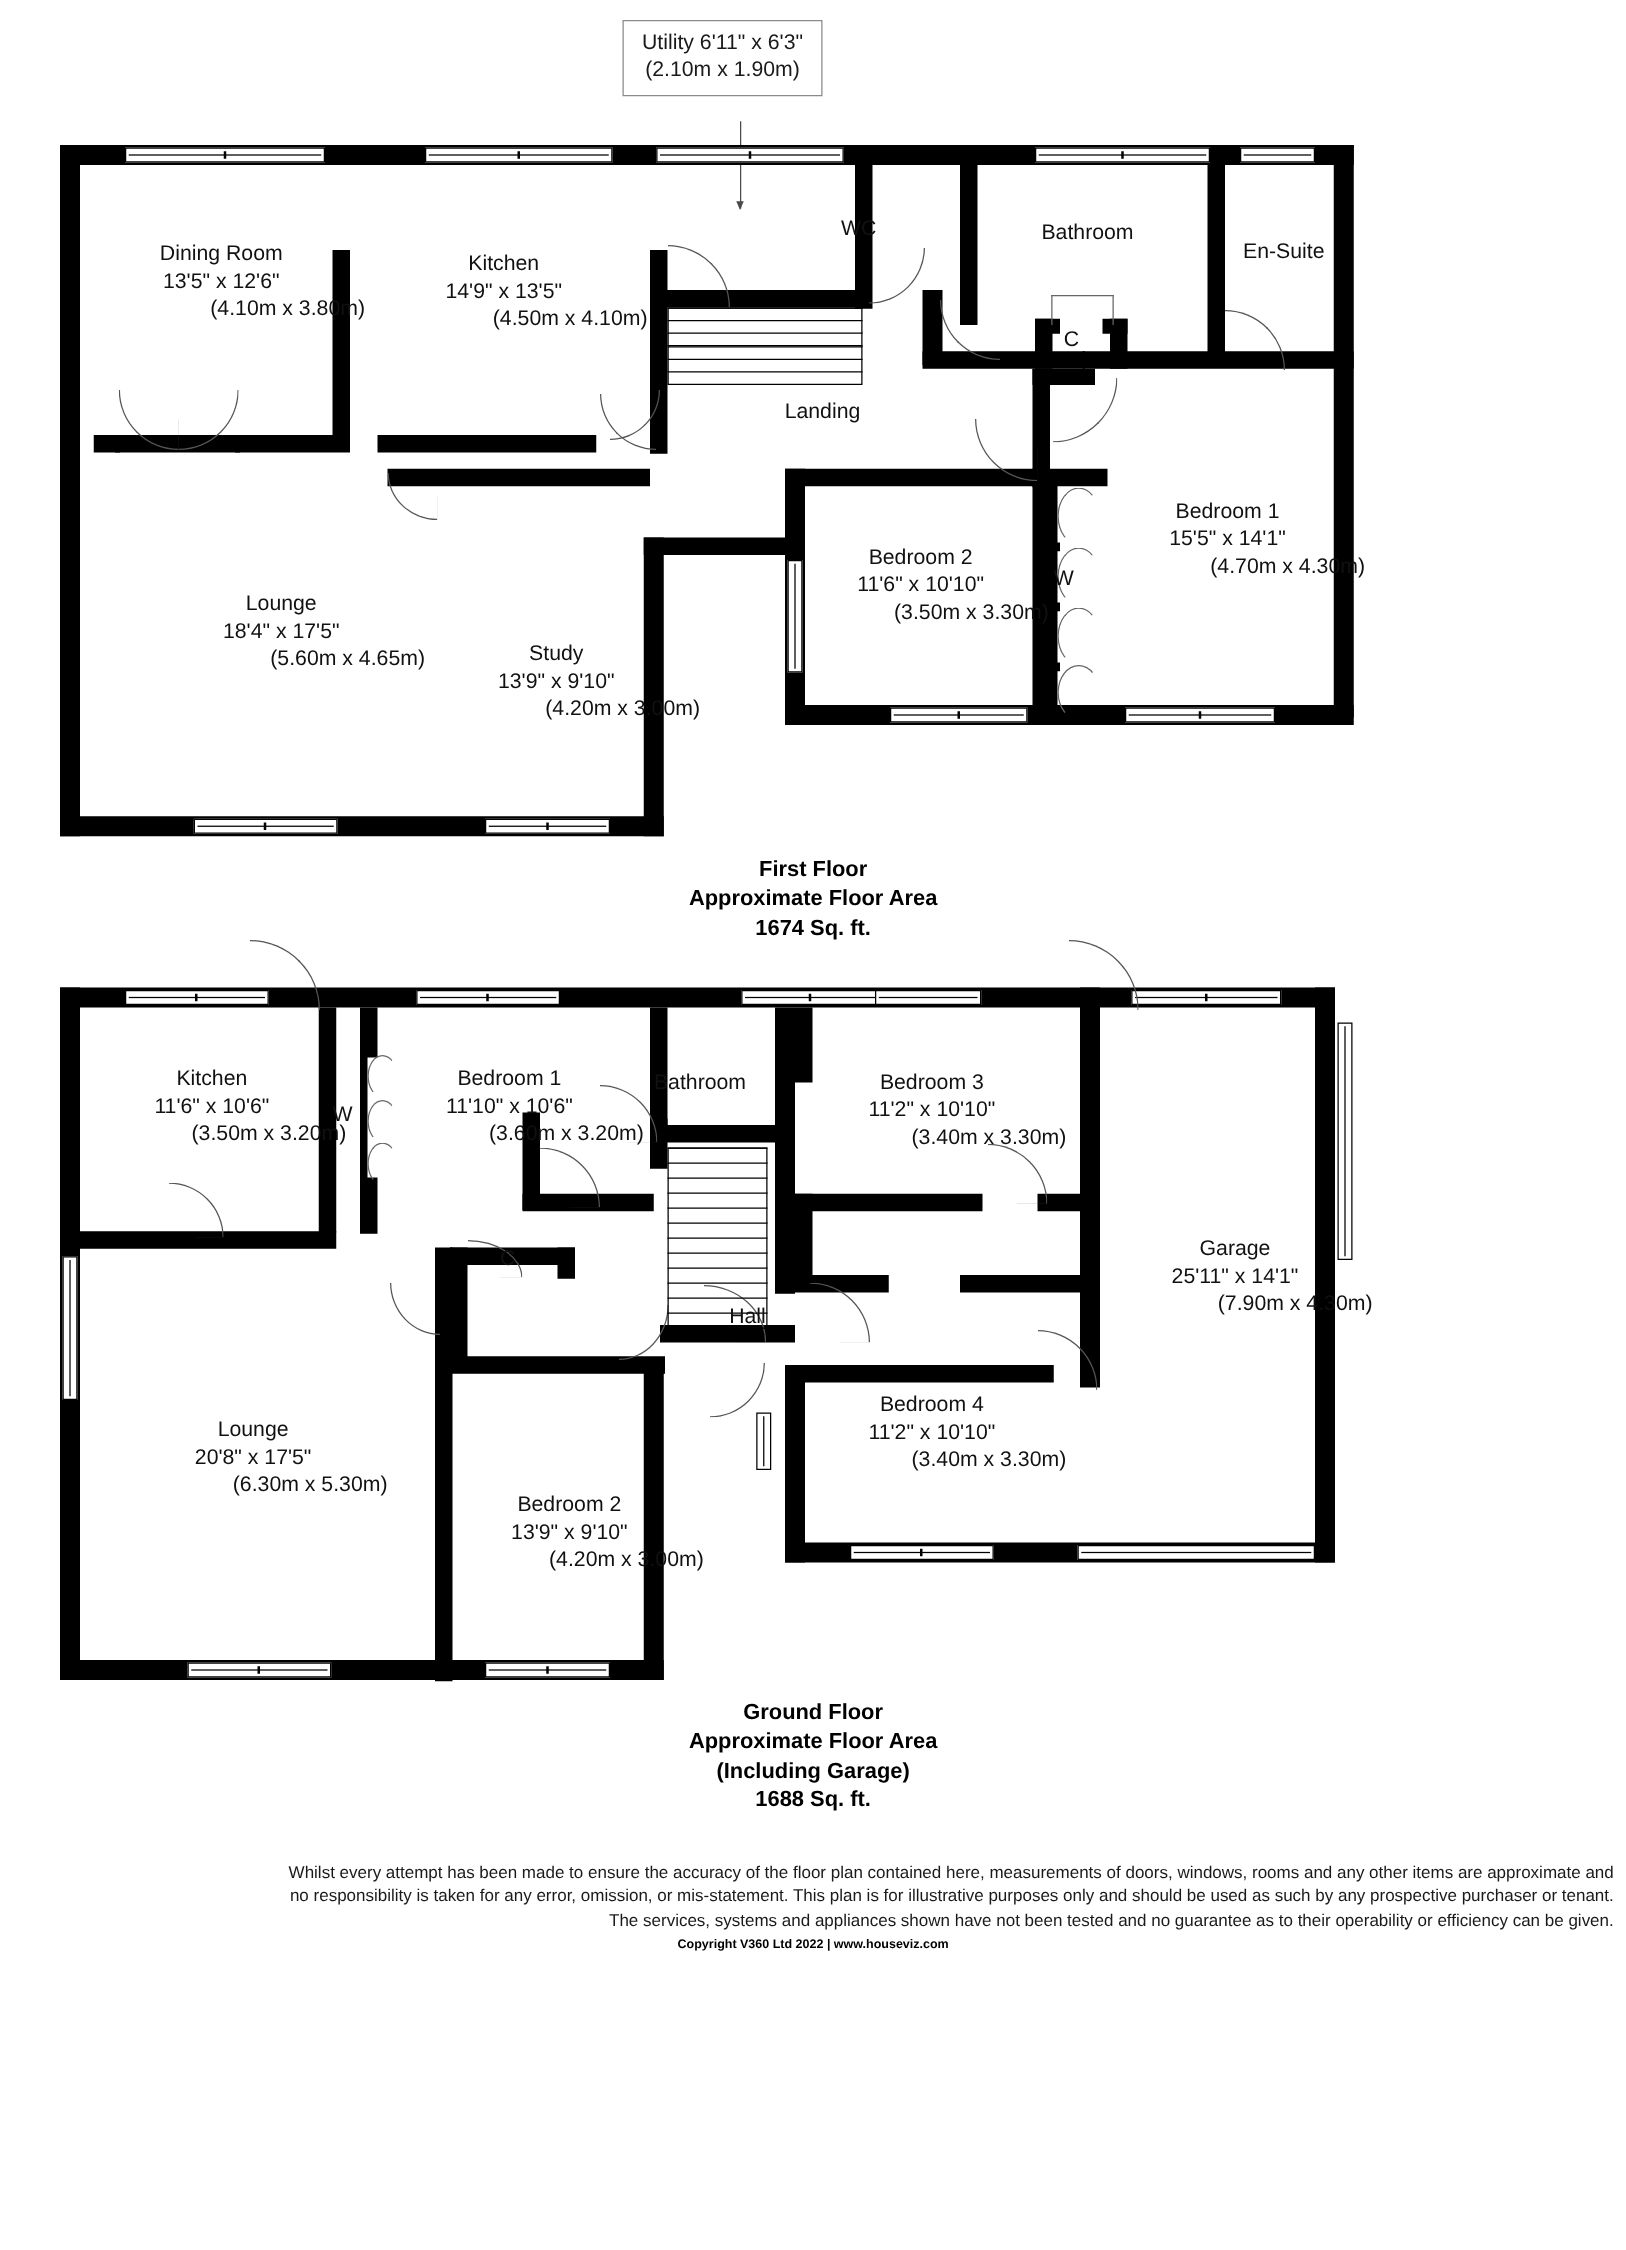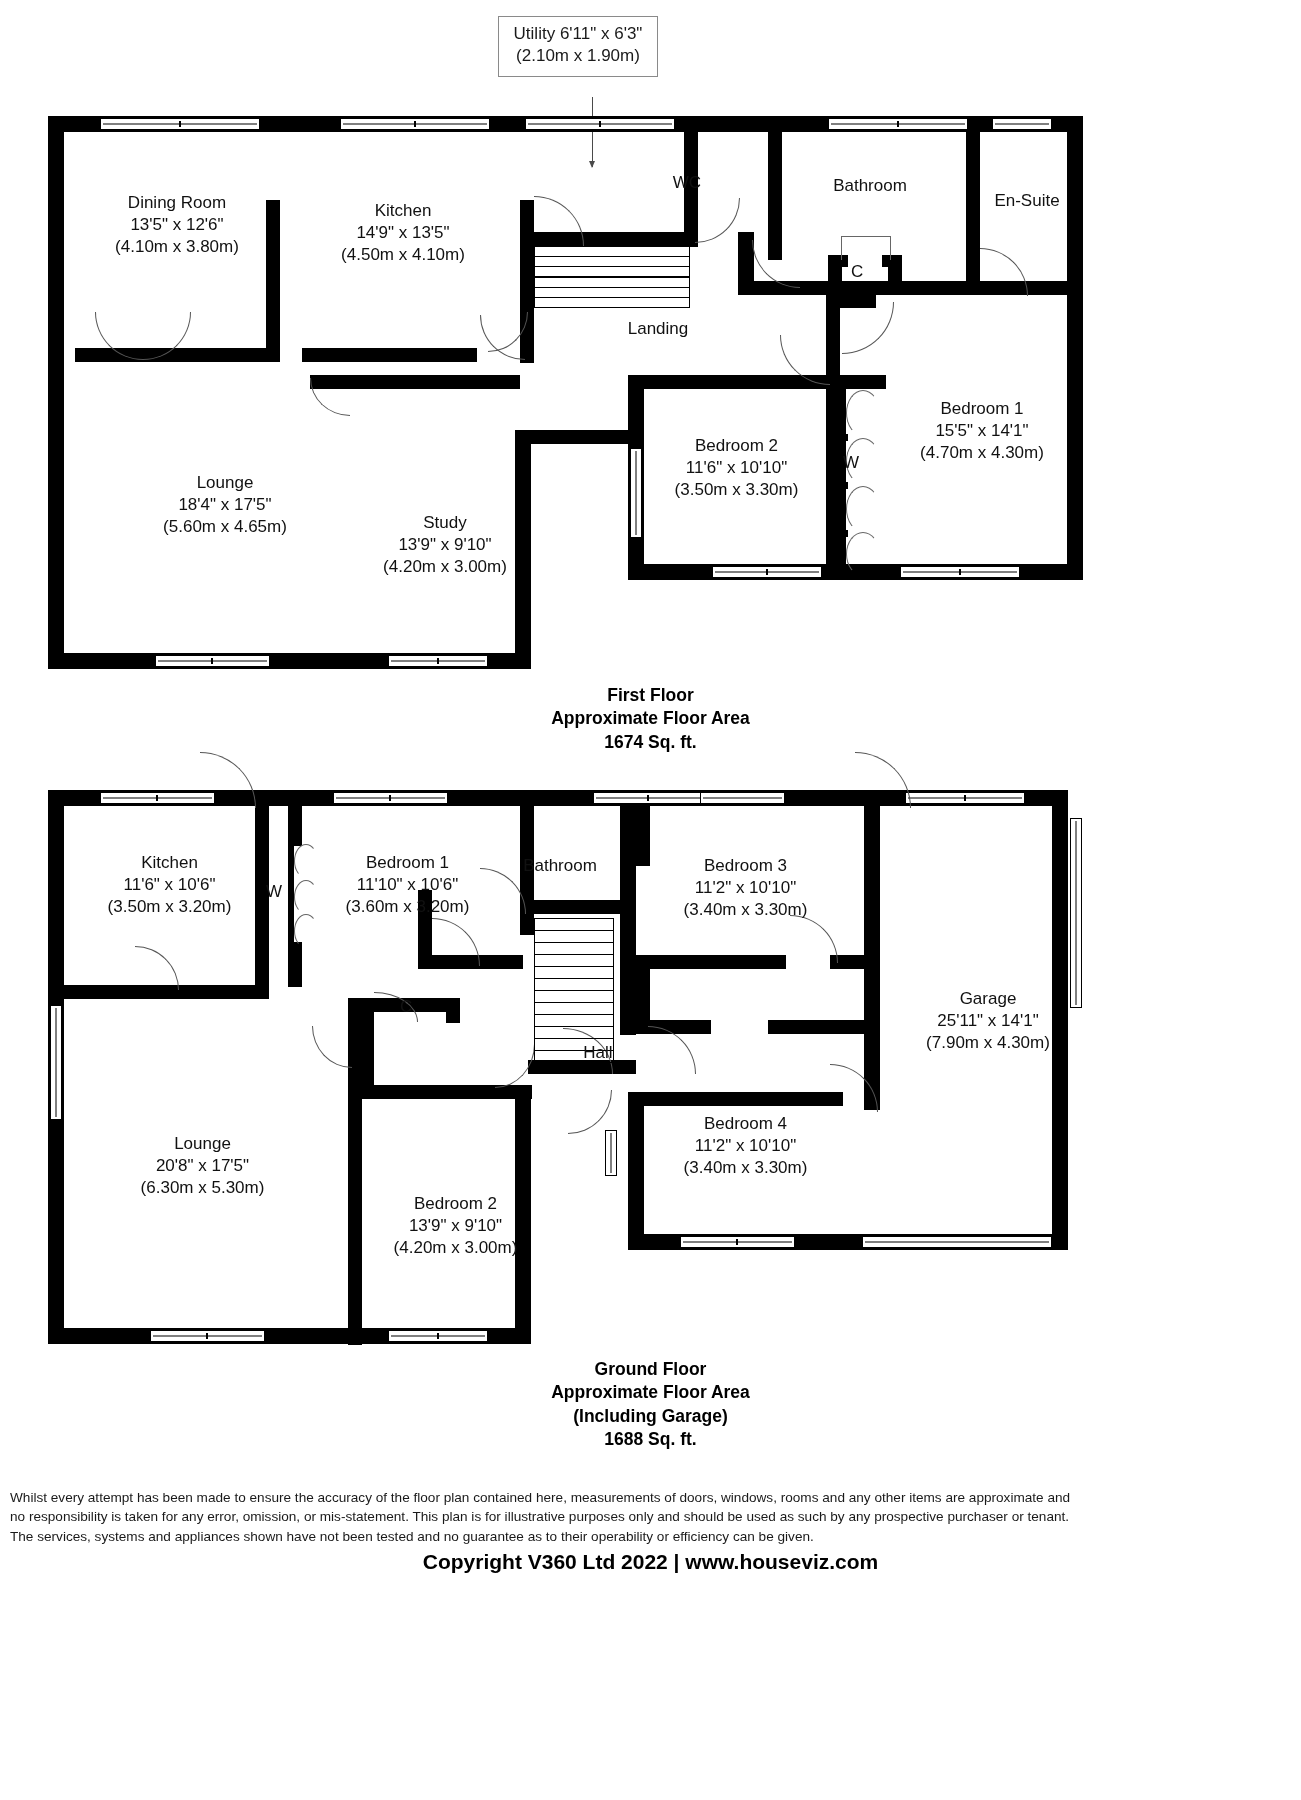--- a/index.html
+++ b/index.html
@@ -72,21 +72,21 @@
   .label {
     position: absolute;
     text-align: center;
     line-height: 1.30;
     white-space: nowrap;
     font-size: 17px;
     color: #111111;
   }
   .label .nm { display: block; }
   .label .ft { display: block; }
-  .label .mt { display: block; }
+  .label .mt { display: block; text-align: right; }
   .tag {
     position: absolute;
     font-size: 17px;
     color: #111111;
     white-space: nowrap;
   }
 
   
   .callout {
     position: absolute;
@@ -153,32 +153,32 @@
     font-size: 17.5px;
     line-height: 1.33;
     color: #000000;
   }
   .caption span { display: block; }
 
   .disclaimer {
     position: absolute;
     width: 1281px;
     left: 10px;
-    text-align: left;
+    text-align: right;
     font-size: 13.6px;
     line-height: 1.42;
     color: #1a1a1a;
   }
   .disclaimer span { display: block; }
   .copyright {
     position: absolute;
     width: 100%;
     text-align: center;
     font-weight: bold;
-    font-size: 21px;
+    font-size: 10px;
     color: #000000;
   }
   .cupboard-door {
     position: absolute;
     border: 1px solid #666;
     box-sizing: border-box;
     background: transparent;
   }
 </style>
 </head>

